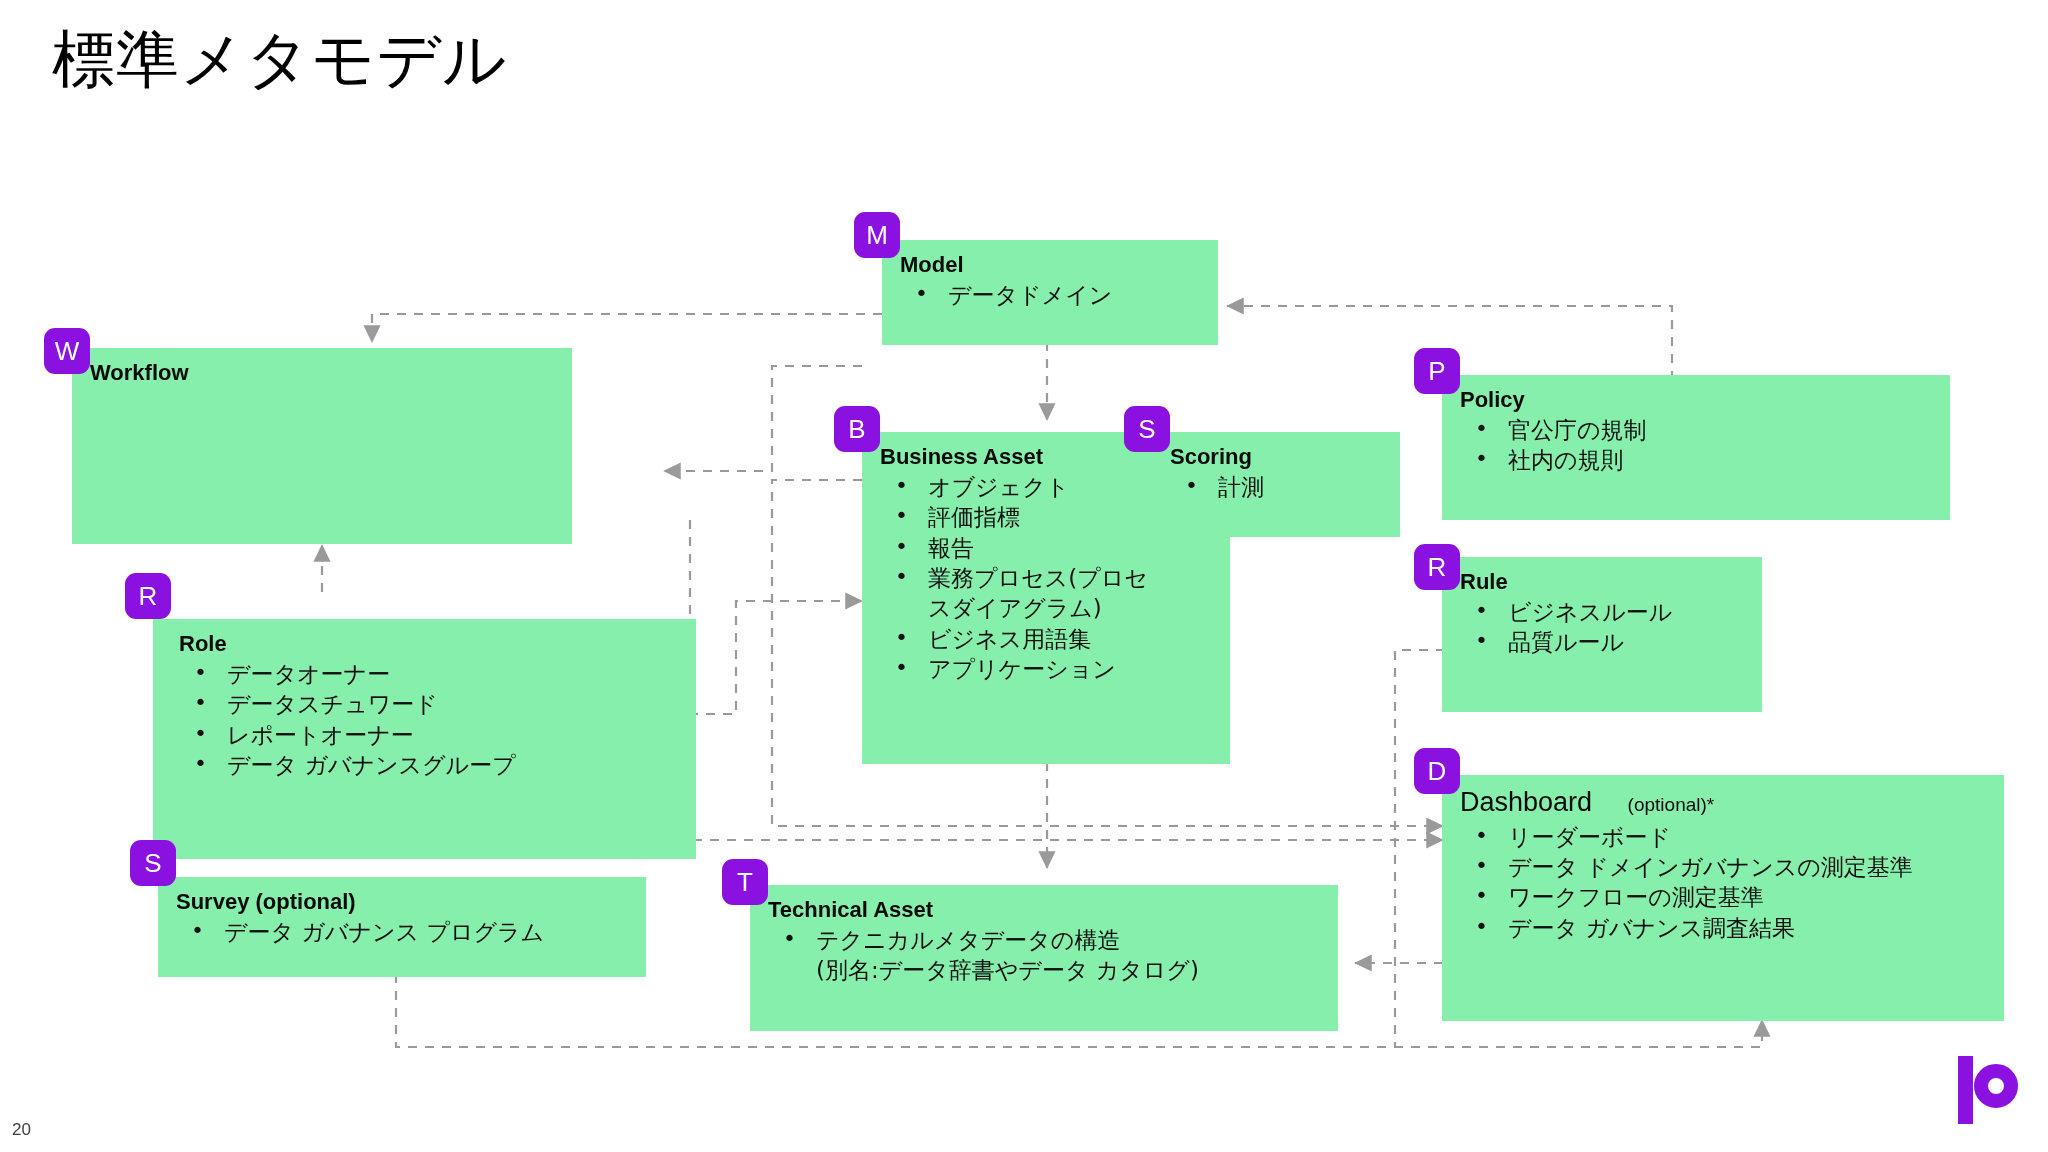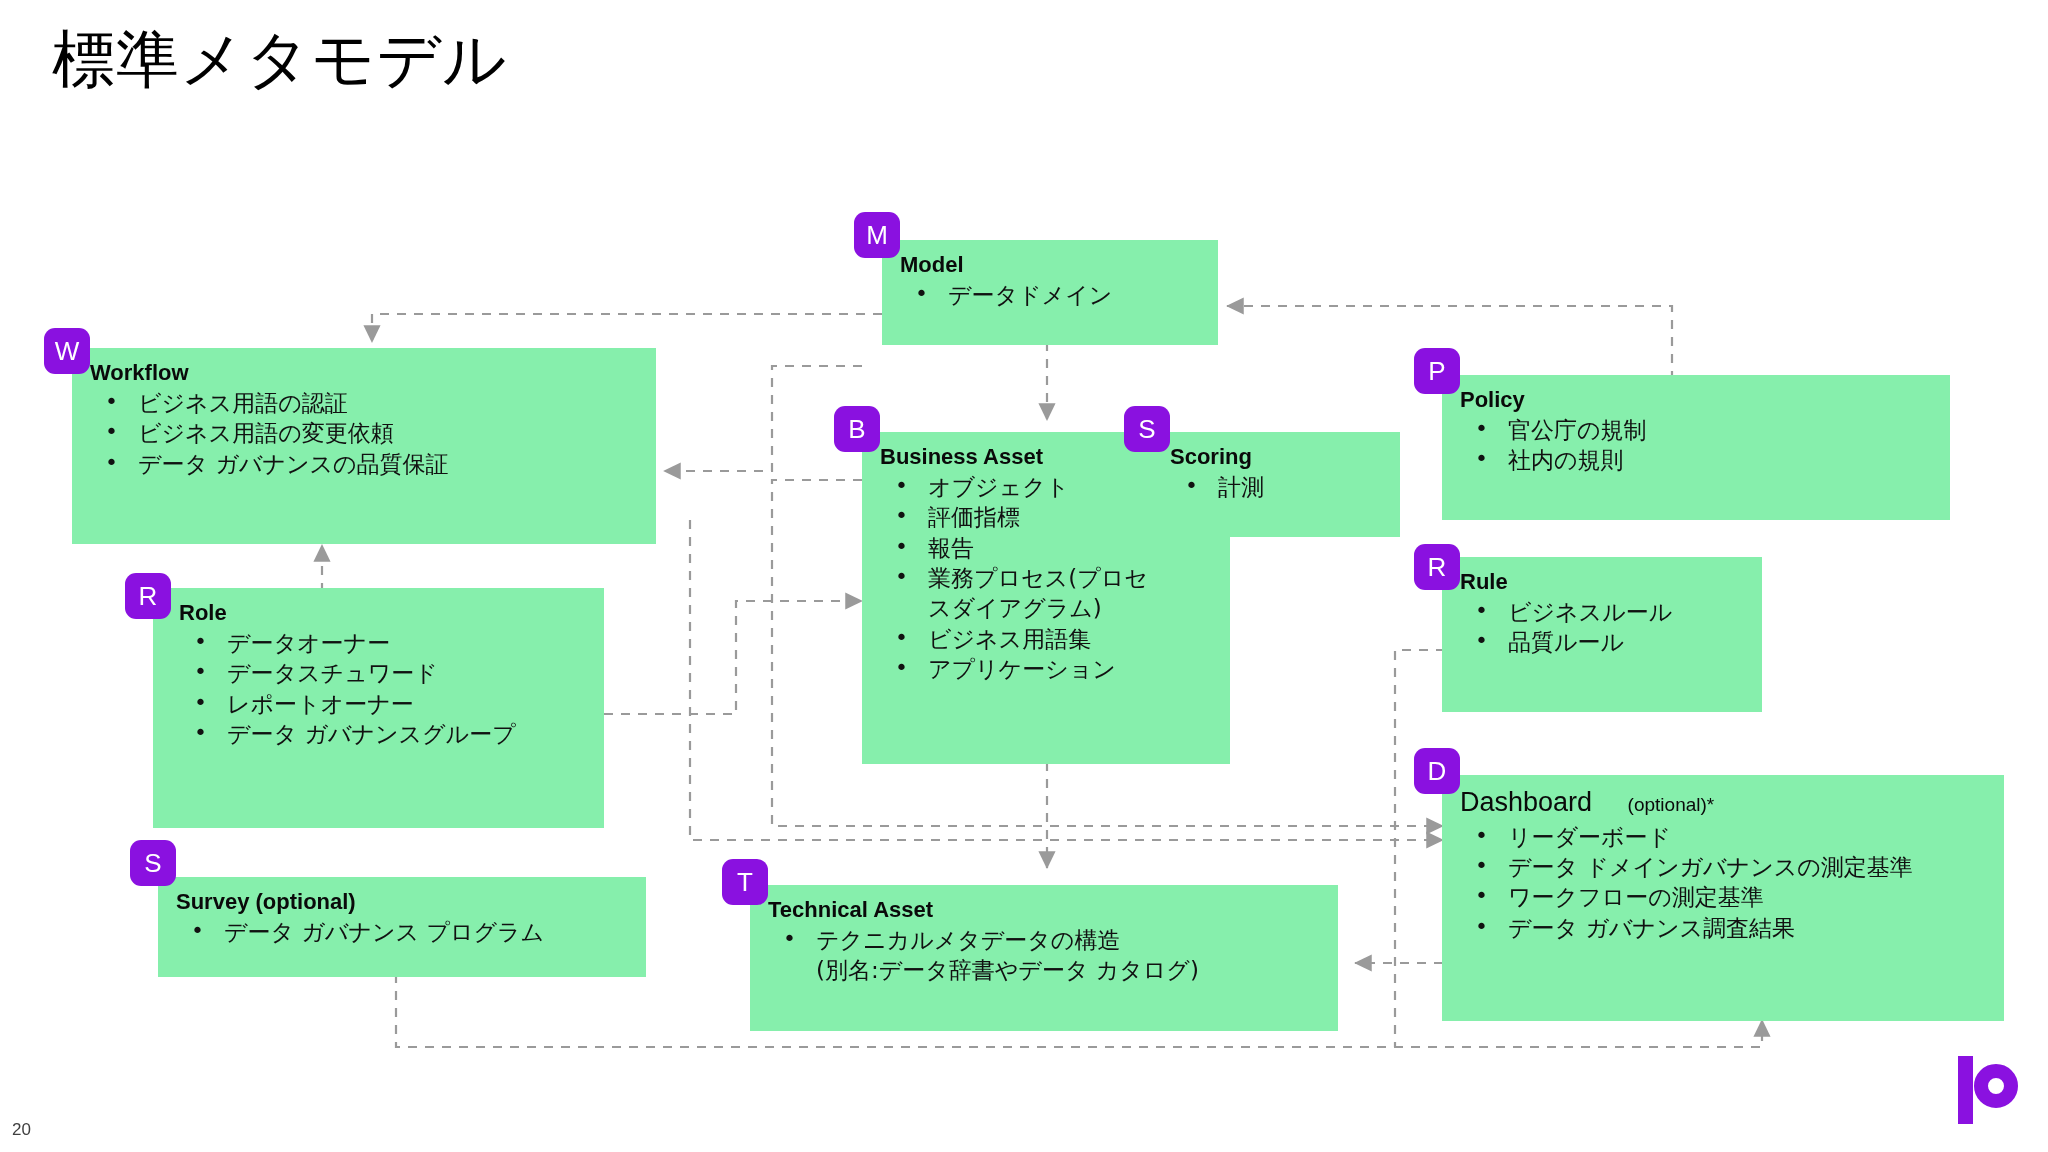--- a/index.html
+++ b/index.html
@@ -136,27 +136,22 @@
 
   <div class="badge" style="left:854px;top:212px">M</div>
   <div class="node" style="left:882px;top:240px;width:336px;height:105px">
     <div class="node-title">Model</div>
     <ul>
       <li>データドメイン</li>
     </ul>
   </div>
 
   <div class="badge" style="left:44px;top:328px">W</div>
-  <div class="node" style="left:72px;top:348px;width:584px;height:196px">
+  <div class="node" style="left:72px;top:348px;width:500px;height:196px">
     <div class="node-title">Workflow</div>
-    <ul>
-      <li>ビジネス用語の認証</li>
-      <li>ビジネス用語の変更依頼</li>
-      <li>データ ガバナンスの品質保証</li>
-    </ul>
   </div>
 
   <div class="badge" style="left:1414px;top:348px">P</div>
   <div class="node" style="left:1442px;top:375px;width:508px;height:145px">
     <div class="node-title">Policy</div>
     <ul>
       <li>官公庁の規制</li>
       <li>社内の規則</li>
     </ul>
   </div>
@@ -188,21 +183,21 @@
   <div class="badge" style="left:1414px;top:544px">R</div>
   <div class="node" style="left:1442px;top:557px;width:320px;height:155px">
     <div class="node-title">Rule</div>
     <ul>
       <li>ビジネスルール</li>
       <li>品質ルール</li>
     </ul>
   </div>
 
   <div class="badge" style="left:125px;top:573px">R</div>
-  <div class="node" style="left:153px;top:588px;width:451px;height:240px">
+  <div class="node" style="left:153px;top:619px;width:543px;height:240px">
     <div class="node-title" style="padding-left:8px">Role</div>
     <ul style="padding-left:8px">
       <li>データオーナー</li>
       <li>データスチュワード</li>
       <li>レポートオーナー</li>
       <li>データ ガバナンスグループ</li>
     </ul>
   </div>
 
   <div class="badge" style="left:1414px;top:748px">D</div>

